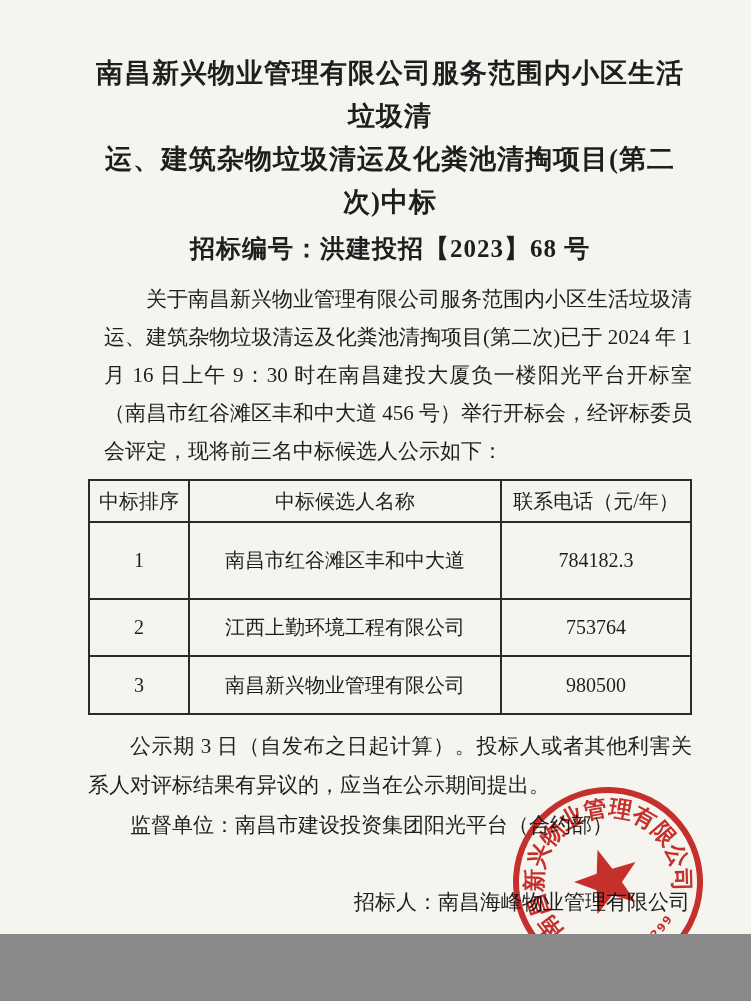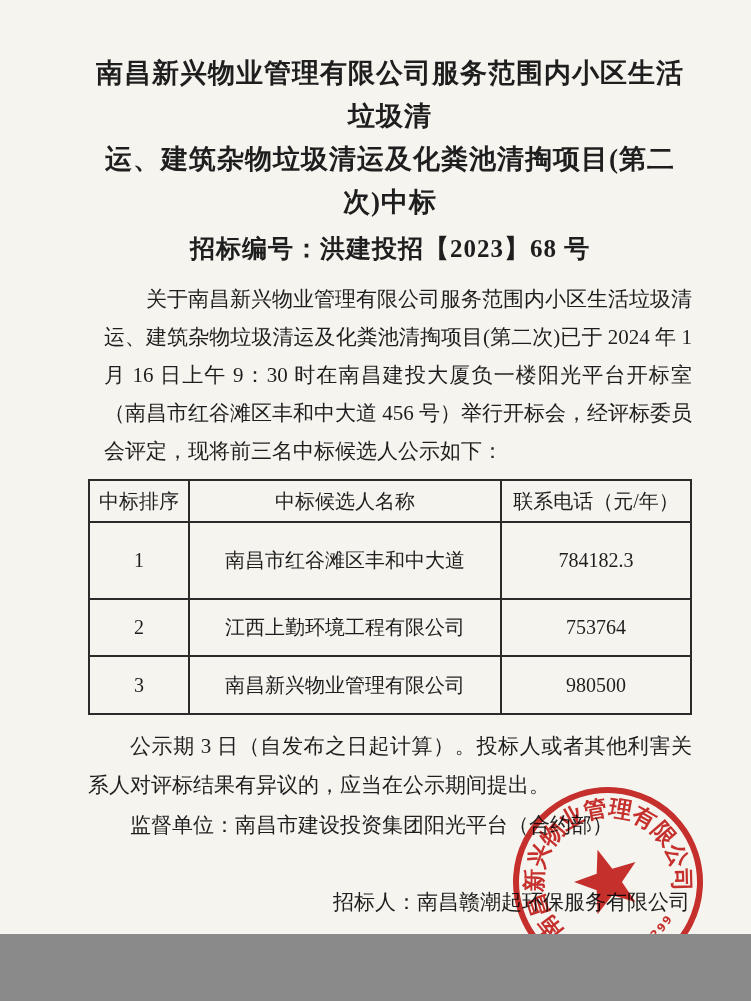--- a/index.html
+++ b/index.html
@@ -132,21 +132,21 @@
         <td>南昌新兴物业管理有限公司</td>
         <td>980500</td>
       </tr>
     </tbody>
   </table>
 
   <p class="after-par">公示期 3 日（自发布之日起计算）。投标人或者其他利害关系人对评标结果有异议的，应当在公示期间提出。</p>
 
   <p class="plain-line">监督单位：南昌市建设投资集团阳光平台（合约部）</p>
 
-  <p class="sig-line">招标人：南昌赣潮起环保服务有限公司</p>
+  <p class="sig-line">招标人：南昌海峰物业管理有限公司</p>
 
   <svg class="stamp" viewBox="0 0 200 200" xmlns="http://www.w3.org/2000/svg">
     <defs>
       <path id="sealTopArc" d="M 42.8 133 A 66 66 0 1 1 157.2 133" fill="none"></path>
       <path id="sealBottomArc" d="M 47.7 152.3 A 74 74 0 0 0 152.3 152.3" fill="none"></path>
     </defs>
     <g transform="rotate(-18 100 100)">
       <circle cx="100" cy="100" r="92" fill="none" stroke="#c9201d" stroke-width="6"></circle>
       <polygon fill="#c9201d" points="100,66 108.2,88.7 132.3,89.5 113.3,104.3 120,127.5 100,114 80,127.5 86.7,104.3 67.7,89.5 91.8,88.7"></polygon>
       <text fill="#c9201d" font-size="23" font-weight="bold" font-family="'Liberation Serif','DejaVu Serif',serif">

